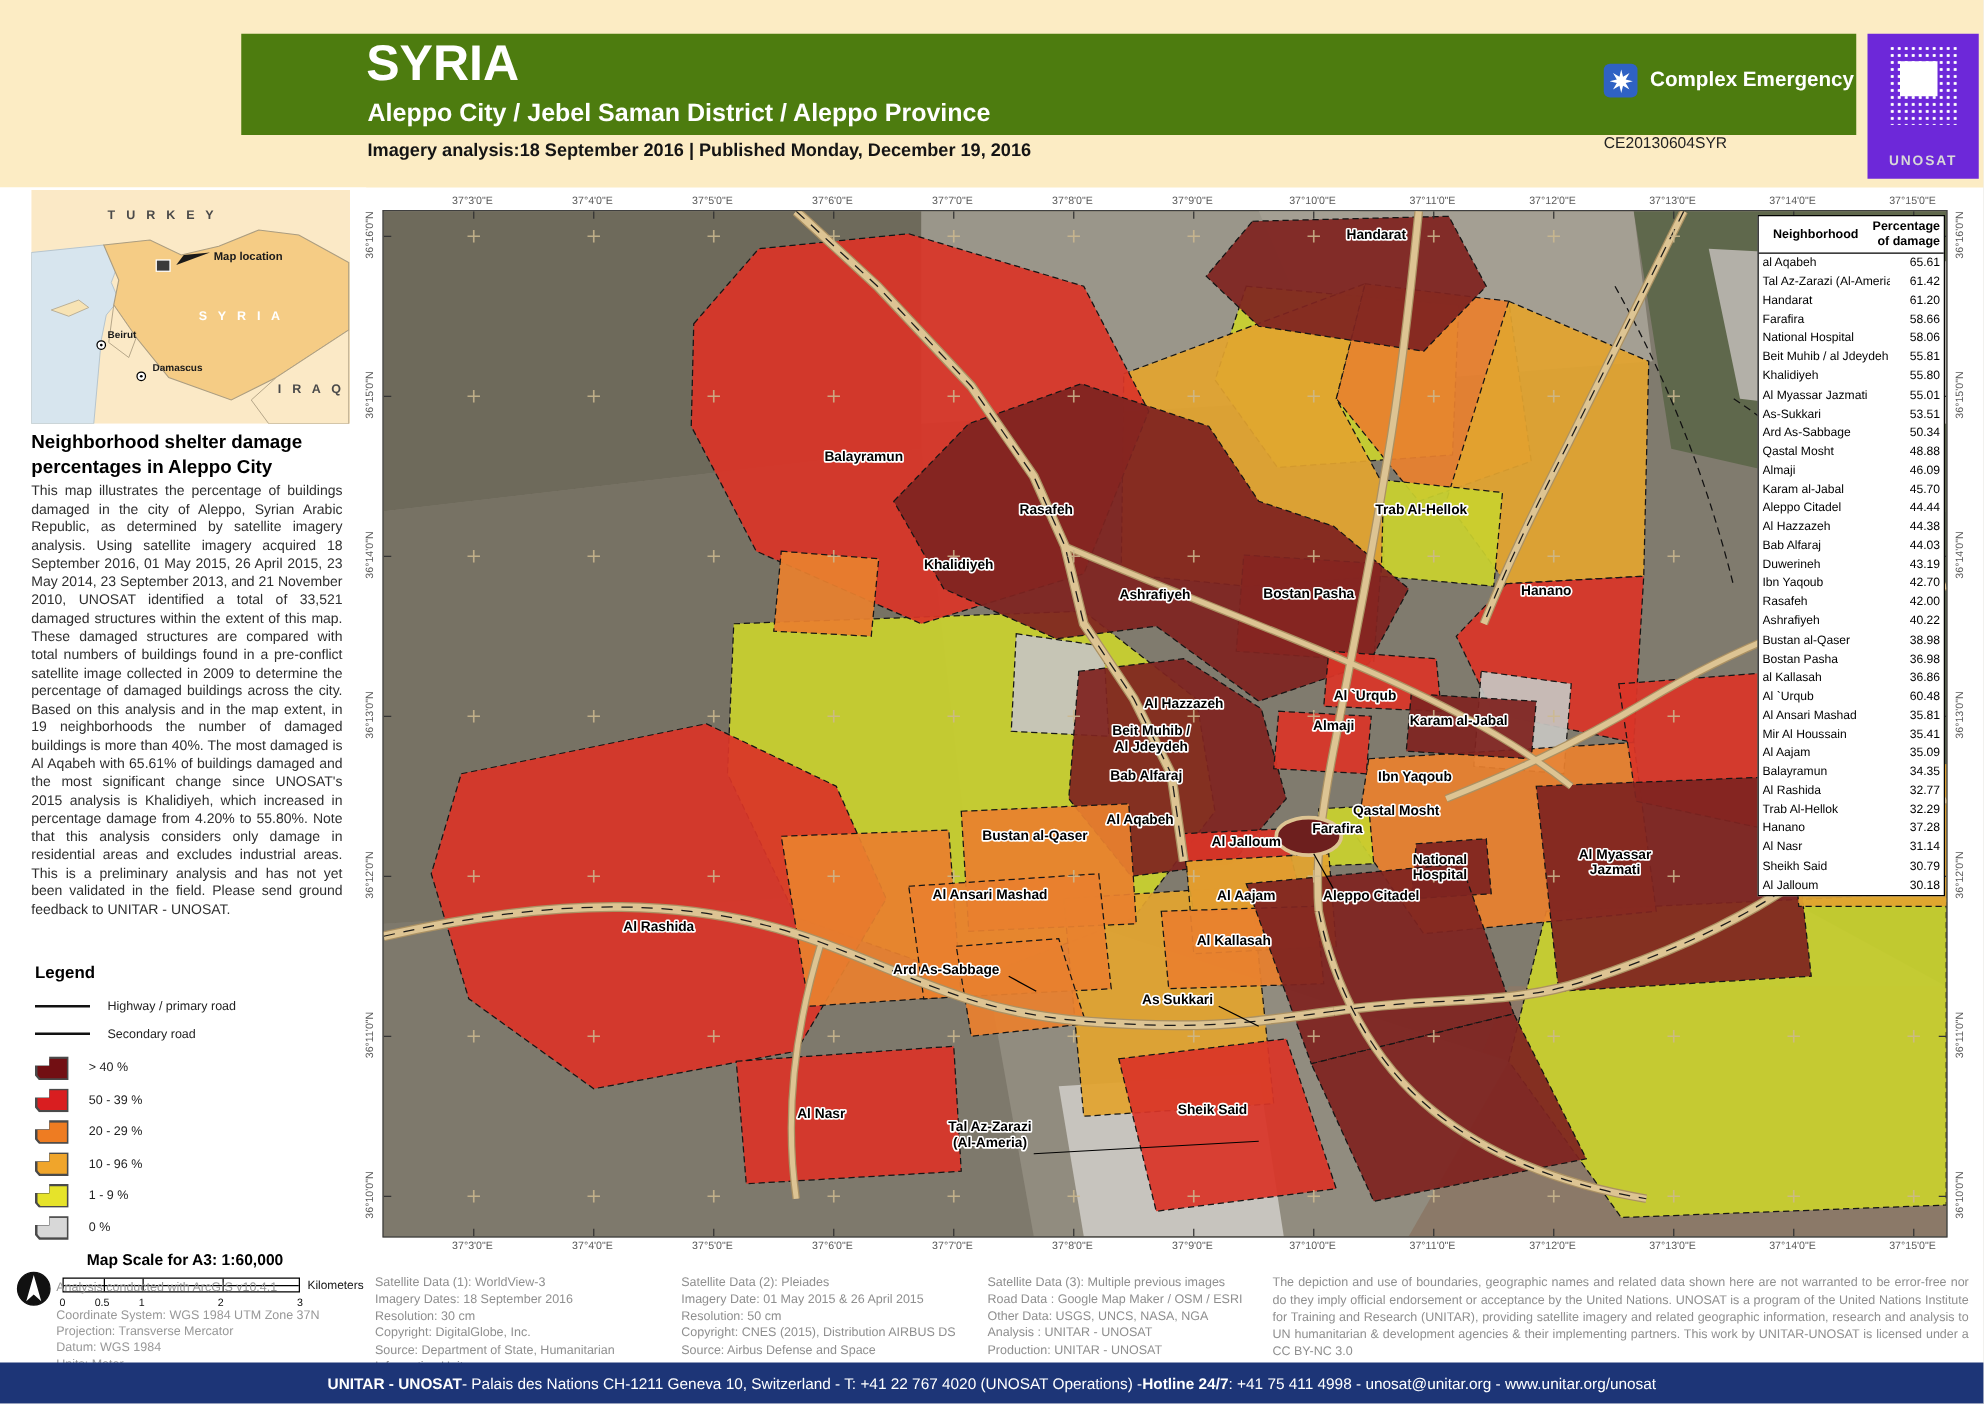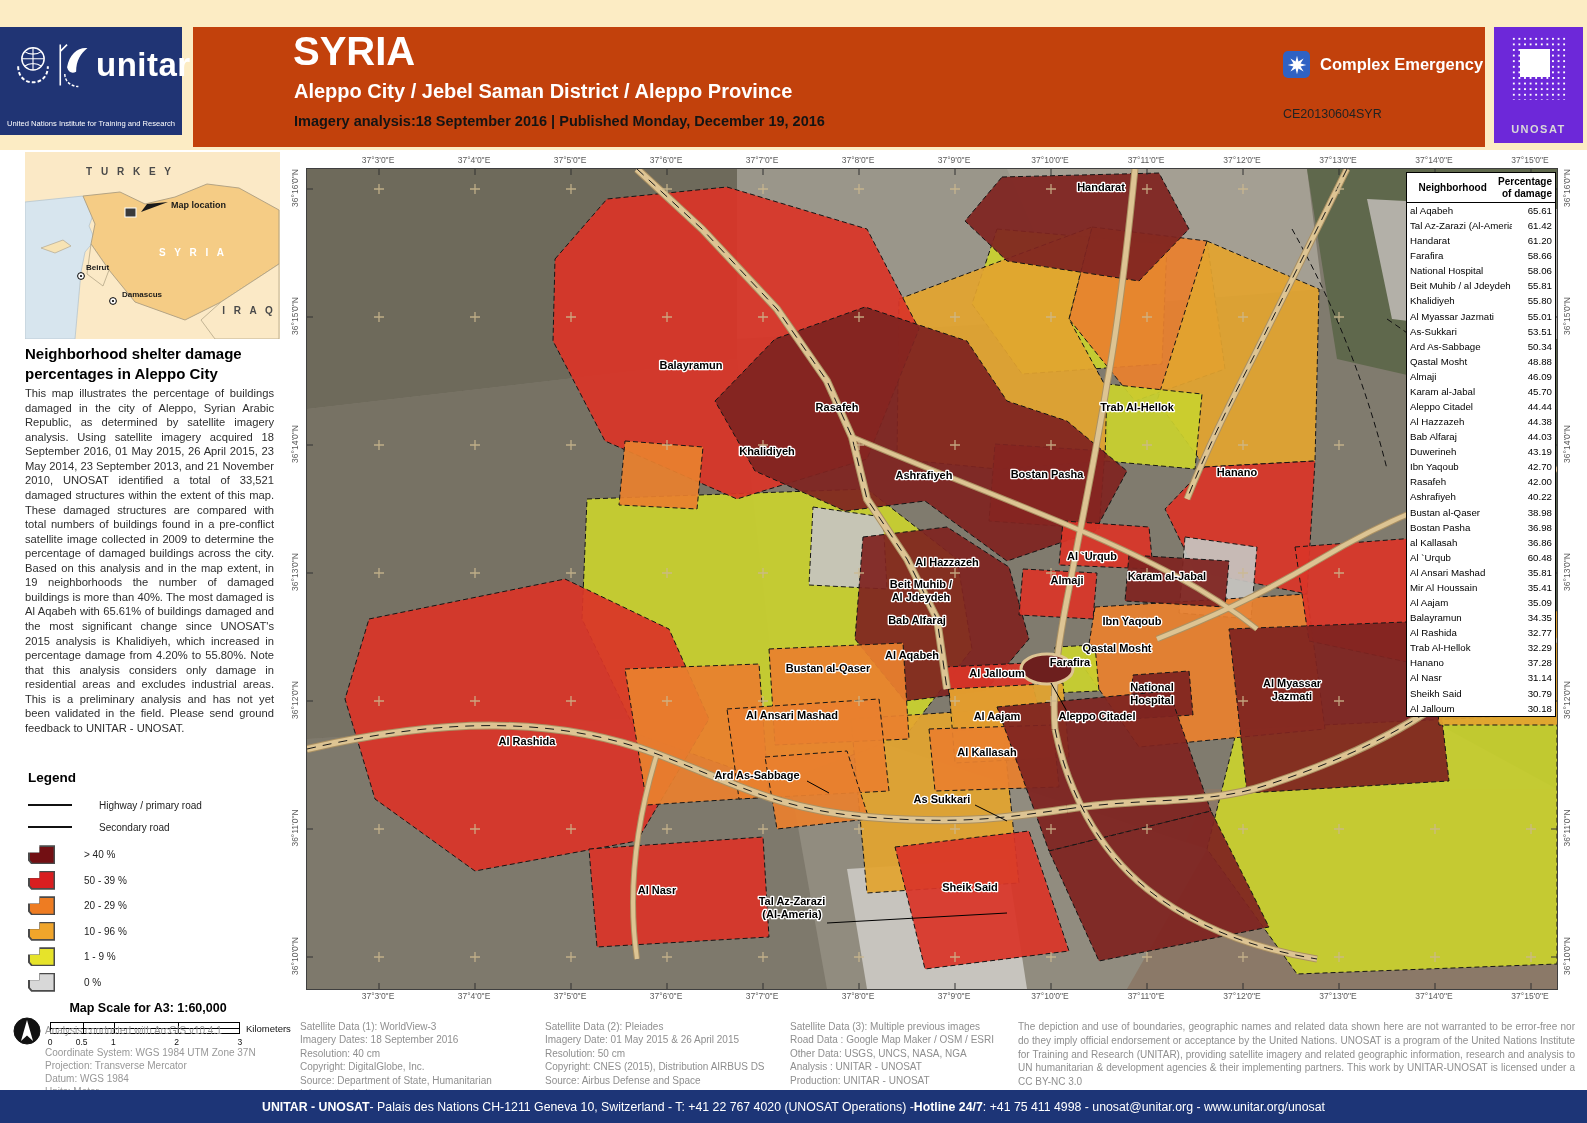--- a/index.html
+++ b/index.html
@@ -3,42 +3,42 @@
 <meta charset="utf-8">
 <style>
   html,body{margin:0;padding:0;}
   body{font-family:"Liberation Sans", sans-serif; background:#ffffff;}
   .page{position:relative;width:1587px;height:1123px;overflow:hidden;background:#ffffff;}
   .header-bg{position:absolute;left:0;top:0;width:1587px;height:150px;background:#fcecc4;}
   .logo-box{position:absolute;left:0;top:27px;width:182px;height:108px;background:#203474;color:#fff;}
   .logo-row{position:absolute;left:8px;top:12px;display:flex;align-items:center;}
   .unitar-word{font-size:33px;font-weight:bold;letter-spacing:0.5px;margin-left:4px;}
   .logo-caption{position:absolute;left:0;bottom:7px;width:100%;text-align:center;font-size:7.6px;color:#fff;}
-  .band{position:absolute;left:193px;top:27px;width:1292px;height:120px;background:#c2410c;}
+  .band{position:absolute;left:193px;top:27px;width:1292px;height:81px;background:#4d7c0f;}
   .band-title{position:absolute;left:100px;top:2px;font-size:40px;font-weight:bold;color:#fff;}
   .band-sub{position:absolute;left:101px;top:53px;font-size:20px;font-weight:bold;color:#fff;}
   .band-analysis{position:absolute;left:101px;top:86px;font-size:14.5px;font-weight:bold;color:#141414;}
   .ce-badge{position:absolute;left:1090px;top:24px;display:flex;align-items:center;}
   .ce-icon{width:27px;height:27px;background:#2f62c4;border-radius:5px;display:flex;align-items:center;justify-content:center;}
   .ce-text{margin-left:10px;font-size:16.5px;font-weight:bold;color:#fff;}
   .ce-num{position:absolute;left:1090px;top:80px;font-size:12.5px;color:#222;}
   .unosat-box{position:absolute;left:1494px;top:27px;width:89px;height:116px;background:#6d28d9;}
   .unosat-dots{position:absolute;left:17px;top:9px;width:57px;height:64px;background-image:radial-gradient(#ffffff 1.1px, rgba(0,0,0,0) 1.25px);background-size:5.6px 5.6px;}
   .unosat-blob{position:absolute;left:26px;top:22px;width:30px;height:28px;background:#ffffff;}
   .unosat-word{position:absolute;left:0;bottom:8px;width:100%;text-align:center;color:#d8d8d8;font-size:11px;font-weight:bold;letter-spacing:1.5px;}
   .sidebar{position:absolute;left:0;top:150px;width:293px;height:940px;background:#ffffff;}
   .inset{position:absolute;left:25px;top:2px;width:255px;height:187px;}
   .sb-heading{position:absolute;left:25px;top:194px;width:250px;font-size:15px;font-weight:bold;color:#000;line-height:1.3;}
   .sb-par{position:absolute;left:25px;top:236px;width:249px;font-size:11.2px;color:#2e2e2e;line-height:1.3;text-align:justify;}
   .lg-title{position:absolute;left:28px;top:620px;font-size:13.5px;font-weight:bold;}
   .lg-roads{position:absolute;left:28px;top:644px;}
   .lg-road-row{display:flex;align-items:center;height:22px;}
   .lg-line1{width:44px;height:2.6px;background:#111;margin-right:14px;}
   .lg-line2{width:44px;height:1.4px;background:#111;margin-right:14px;}
-  .lg-road-lab,.lg-lab{font-size:10px;color:#222;margin-left:13px;}
+  .lg-road-lab,.lg-lab{font-size:10px;color:#222;}
   .lg-classes{position:absolute;left:28px;top:692px;}
   .lg-row{display:flex;align-items:center;height:25.5px;}
   .sw{position:relative;display:inline-block;width:27px;height:19px;background:#4a4a4a;margin-right:16px;
       clip-path:polygon(0 38%,42% 38%,42% 0,100% 0,100% 100%,12% 100%,0 80%);}
   .sw i{position:absolute;left:1.5px;top:1.5px;width:24px;height:16px;display:block;
       clip-path:polygon(0 38%,42% 38%,42% 0,100% 0,100% 100%,12% 100%,0 80%);}
   .scale-title{position:absolute;left:28px;top:851px;width:240px;text-align:center;font-size:12.5px;font-weight:bold;}
   .north{position:absolute;left:12px;top:866px;}
   .scalebar{position:absolute;left:50px;top:872px;width:190px;height:12px;background:#fff;border:1.2px solid #000;box-sizing:border-box;}
   .scalebar .vd{position:absolute;top:0;bottom:0;width:1px;background:#000;}
@@ -65,36 +65,20 @@
   .footer span{color:#fff;font-size:12.3px;}
   .footer .b{font-weight:bold;}
   .ins-label{letter-spacing:3px;font-weight:bold;}
 </style>
 </head>
 <body>
 
 <div class="page">
 
   <div class="header-bg">
-    <div class="logo-box">
-      <div class="logo-row">
-        <svg width="50" height="52" viewBox="0 0 40 42">
-          <circle cx="20" cy="16" r="9" fill="none" stroke="#fff" stroke-width="1.2"></circle>
-          <path d="M11,16 H29 M20,7 V25 M13,10 C17,13 23,13 27,10 M13,22 C17,19 23,19 27,22" stroke="#fff" fill="none" stroke-width="0.9"></path>
-          <path d="M8,22 C8,31 14,35 20,35 C26,35 32,31 32,22" fill="none" stroke="#fff" stroke-width="1.6" stroke-dasharray="3,1.7"></path>
-        </svg>
-        <svg width="34" height="50" viewBox="0 0 30 44">
-          <path d="M2,40 V4 M2,10 L8,4" stroke="#fff" stroke-width="1.4" fill="none"></path>
-          <path d="M8,24 C10,12 18,6 26,7 C20,12 16,18 16,28 C12,30 9,28 8,24 Z" fill="#fff"></path>
-          <path d="M6,30 C6,37 12,41 18,41" fill="none" stroke="#fff" stroke-width="1.3" stroke-dasharray="2.5,1.5"></path>
-        </svg>
-        <span class="unitar-word">unitar</span>
-      </div>
-      <div class="logo-caption">United Nations Institute for Training and Research</div>
-    </div>
 
     <div class="band">
       <div class="band-title">SYRIA</div>
       <div class="band-sub">Aleppo City / Jebel Saman District / Aleppo Province</div>
       <div class="band-analysis">Imagery analysis:18 September 2016 | Published Monday, December 19, 2016</div>
       <div class="ce-badge">
         <div class="ce-icon">
           <svg width="22" height="22" viewBox="0 0 26 26">
             <polygon fill="#fff" points="24,13 17.2,14.7 20.8,20.8 14.7,17.2 13,24 11.3,17.2 5.2,20.8 8.8,14.7 2,13 8.8,11.3 5.2,5.2 11.3,8.8 13,2 14.7,8.8 20.8,5.2 17.2,11.3"></polygon>
           </svg>
@@ -607,21 +591,21 @@
         <div class="dt-row">
           <span class="dt-c1">Al Jalloum</span>
           <span class="dt-c2">30.18</span>
         </div>
       </div>
   </div>
 
   <div class="fn" style="left:300px;width:238px;">
       <div>Satellite Data (1): WorldView-3</div>
       <div>Imagery Dates: 18 September 2016</div>
-      <div>Resolution: 40 cm</div>
+      <div>Resolution: 30 cm</div>
       <div>Copyright: DigitalGlobe, Inc.</div>
       <div>Source: Department of State, Humanitarian Information Unit,</div>
       <div>NextView License</div>
     </div>
   <div class="fn" style="left:545px;width:238px;">
       <div>Satellite Data (2): Pleiades</div>
       <div>Imagery Date: 01 May 2015 &amp; 26 April 2015</div>
       <div>Resolution: 50 cm</div>
       <div>Copyright: CNES (2015), Distribution AIRBUS DS</div>
       <div>Source: Airbus Defense and Space</div>

